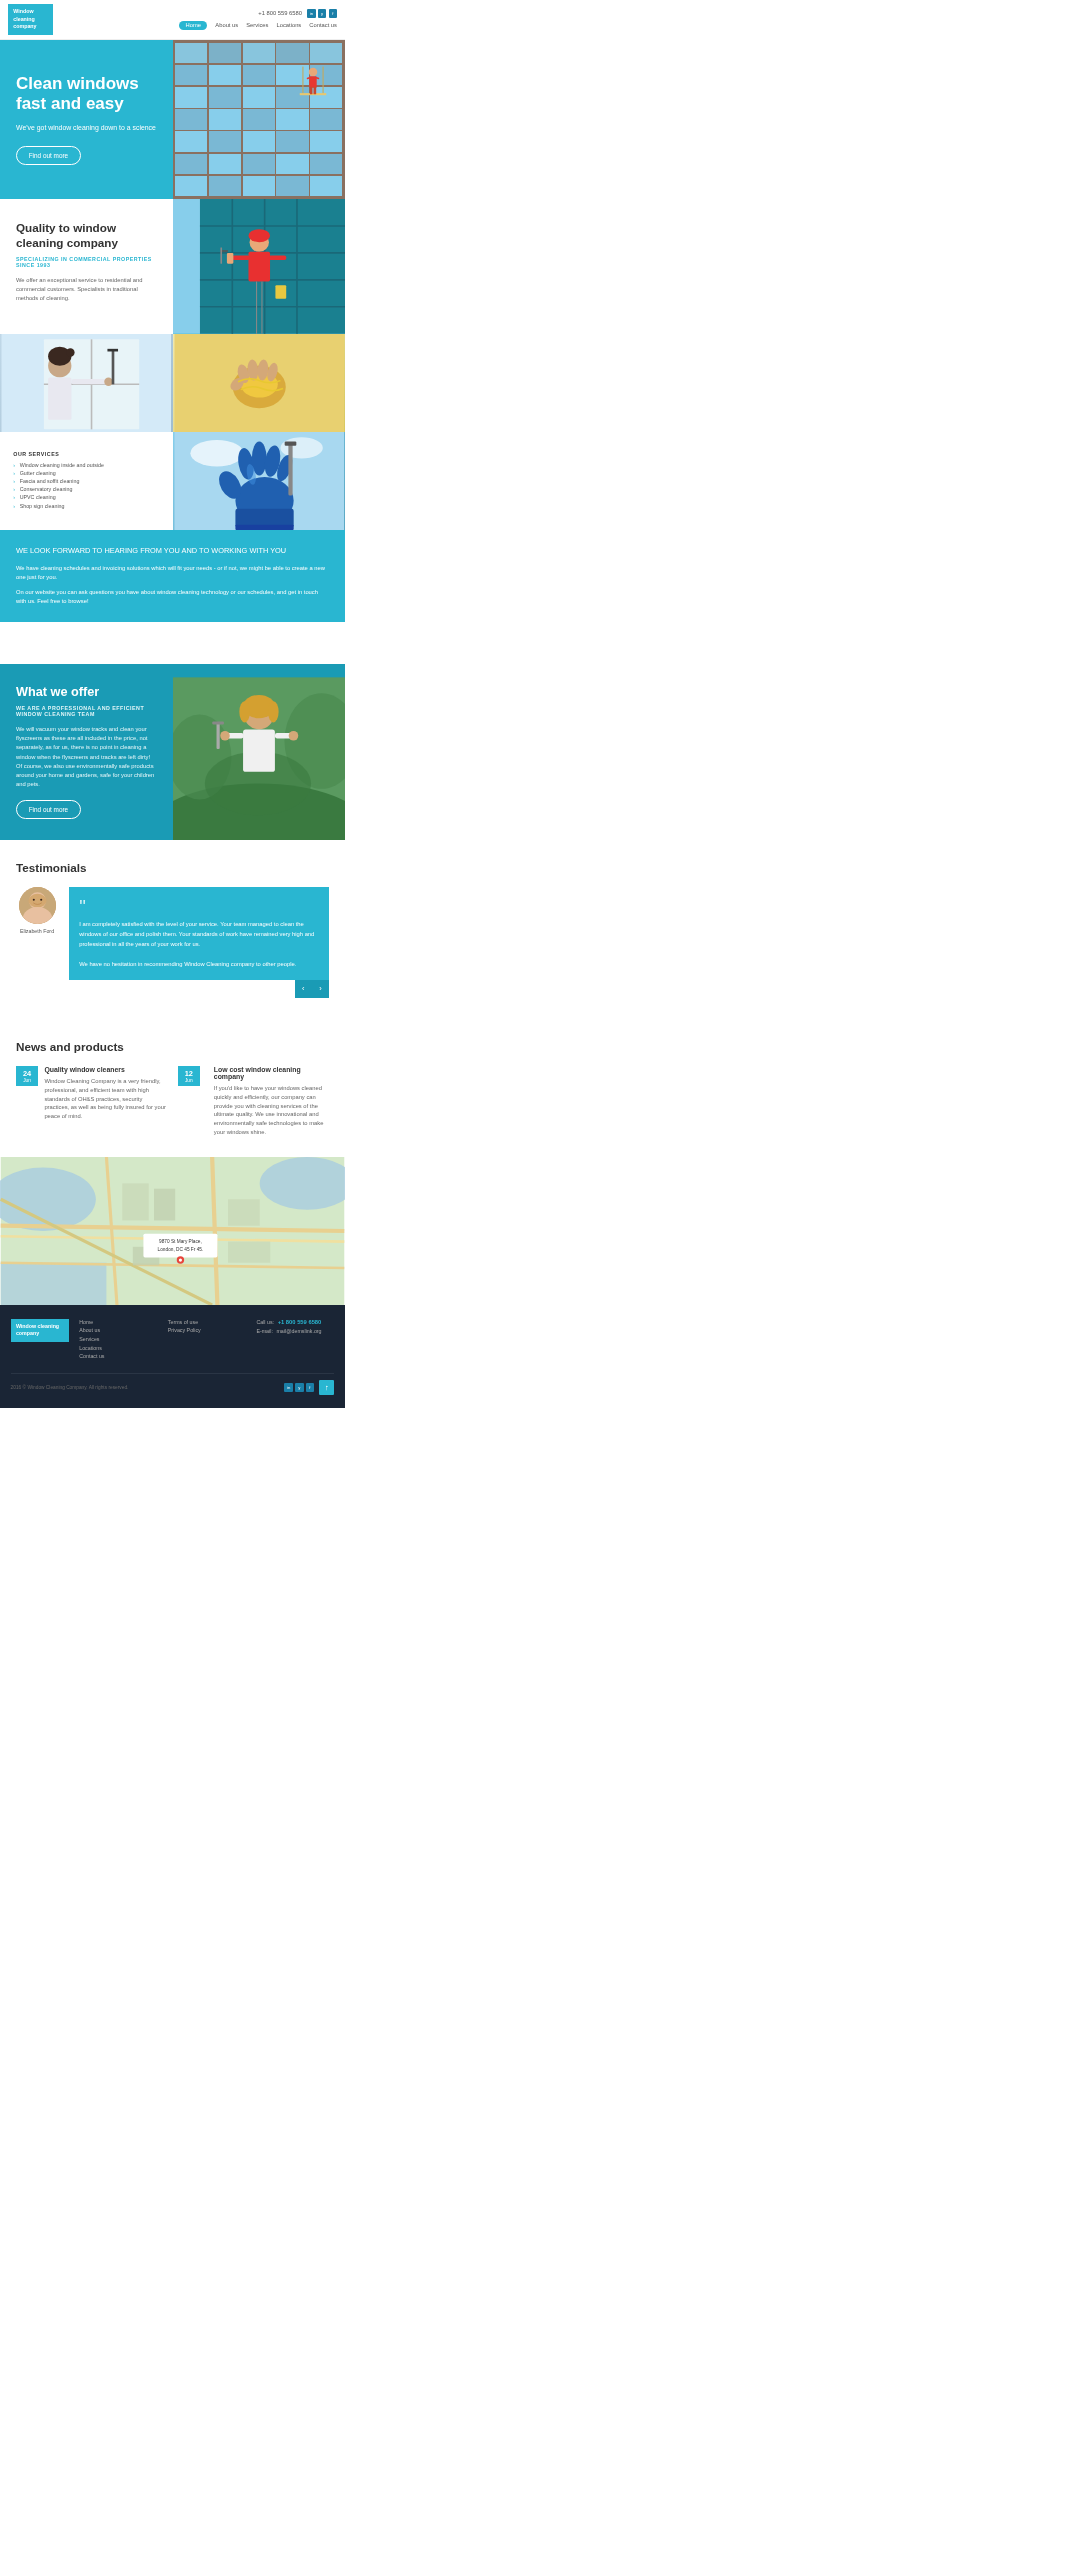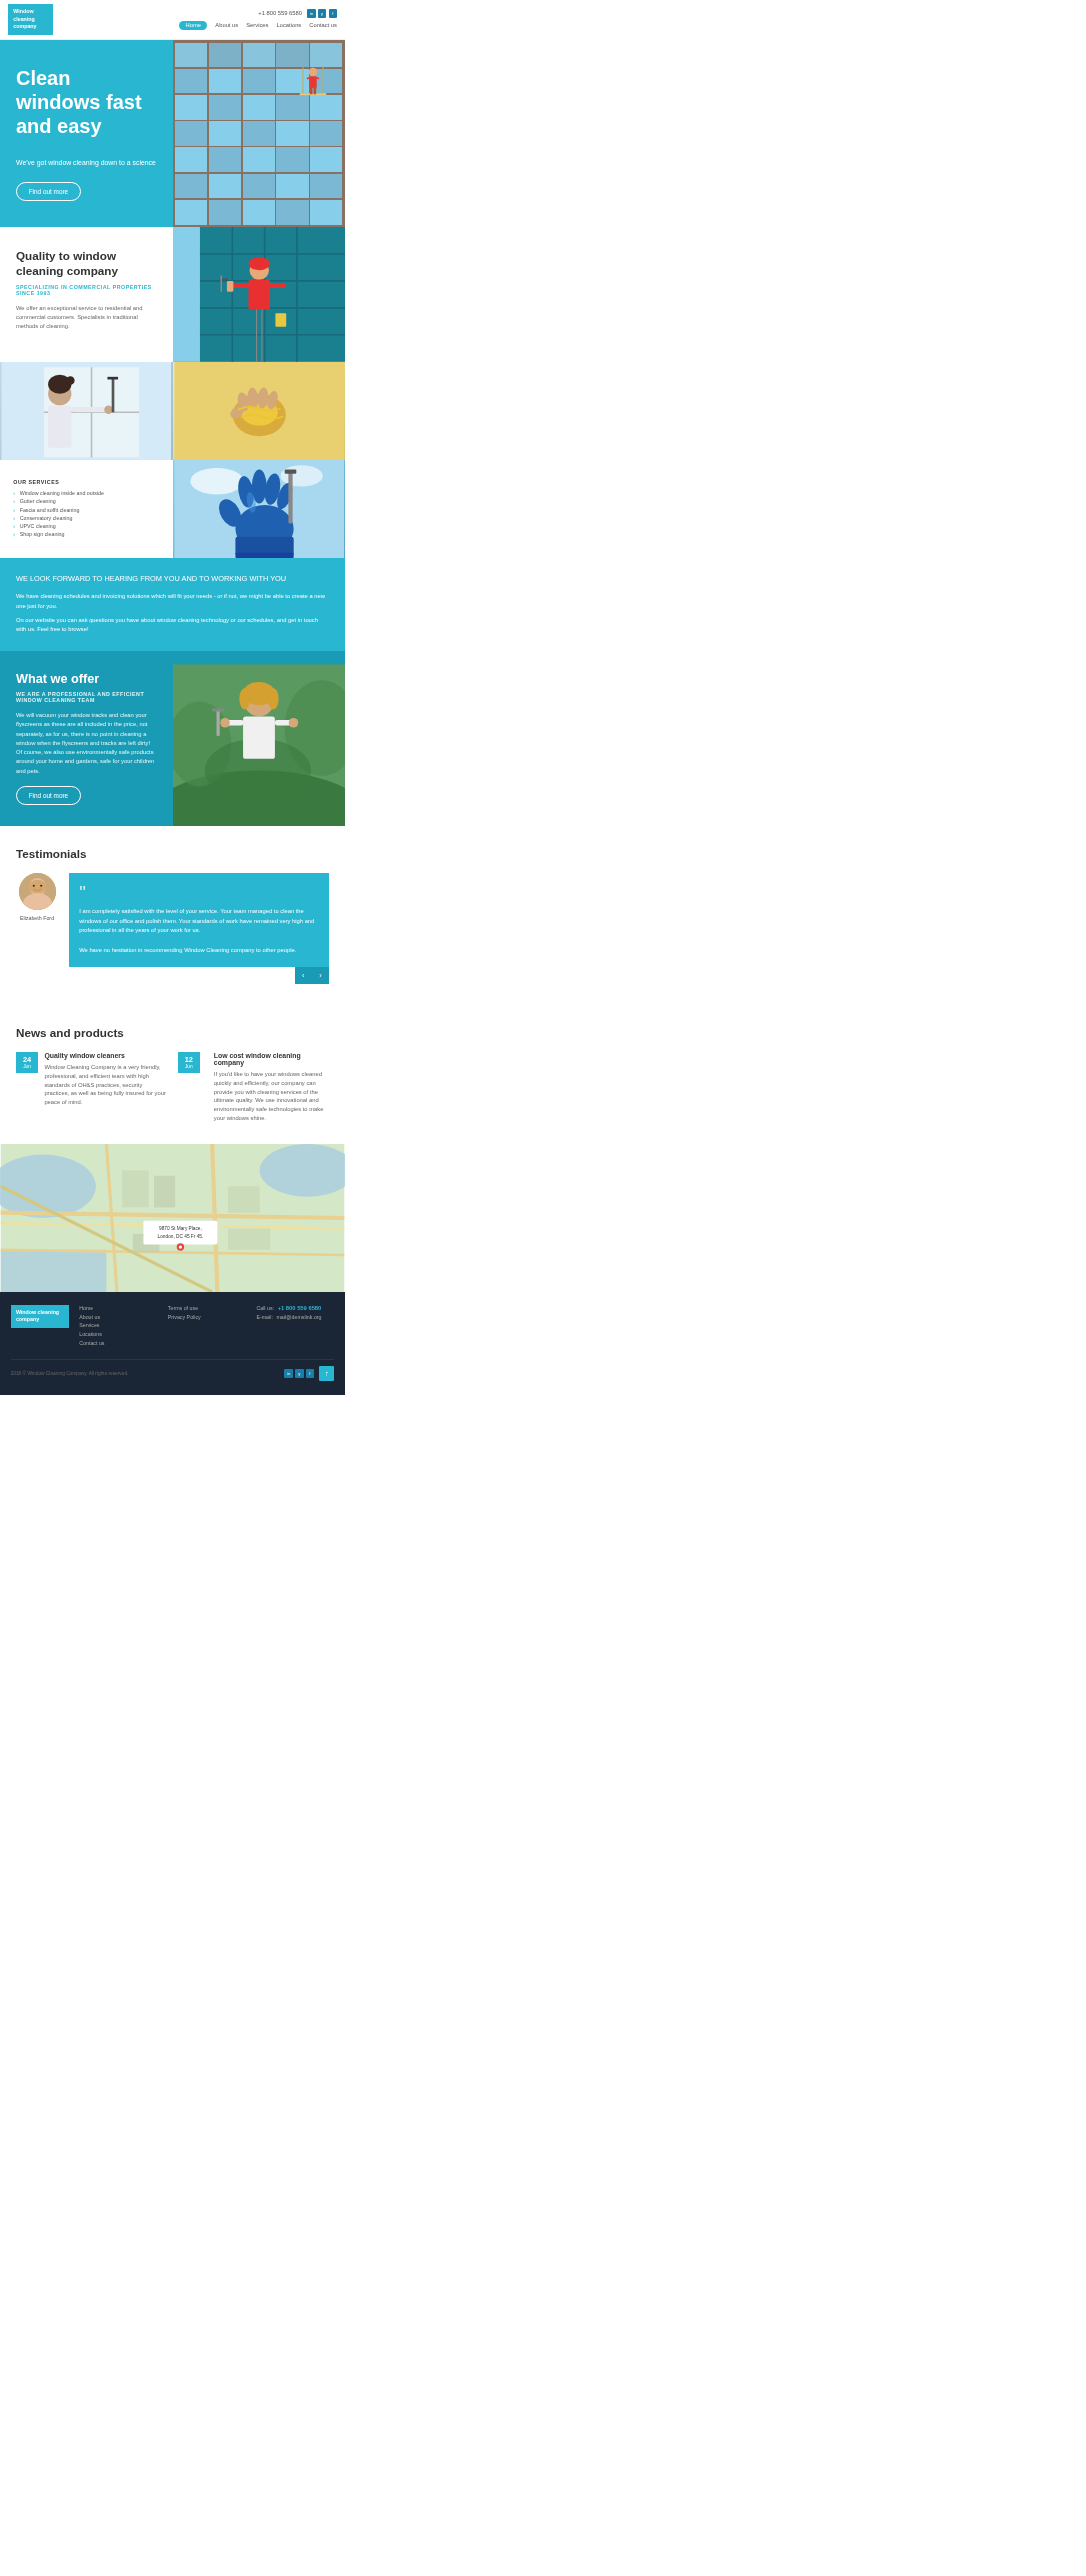--- a/index.html
+++ b/index.html
@@ -27,21 +27,21 @@
       <a href="#" style="color:#555;text-decoration:none;">About us</a>
       <a href="#" style="color:#555;text-decoration:none;">Services</a>
       <a href="#" style="color:#555;text-decoration:none;">Locations</a>
       <a href="#" style="color:#555;text-decoration:none;">Contact us</a>
     </nav>
   </div>
 </div>
 
 <div style="display:grid; grid-template-columns:1fr 1fr; background:#29b6d1;">
   <div style="padding:26.5px 16px; color:#fff; display:flex; flex-direction:column; justify-content:center;">
-    <h1 style="font-size:20px; font-weight:bold; margin-bottom:20px; line-height:1.2;">Clean windows fast and easy</h1>
+    <h1 style="font-size:17px; font-weight:bold; margin-bottom:8px; line-height:1.2;">Clean windows fast and easy</h1>
     <p style="font-size:6.9px; margin-bottom:13.3px; line-height:1.5;">We've got window cleaning down to a science</p>
     <button style="border:1.1px solid #fff;color:#fff;background:transparent;padding:4.8px 11.7px;border-radius:10.6px;cursor:pointer;font-size:6.4px;width:fit-content;">Find out more</button>
   </div>
   <div style="min-height:159px; position:relative; overflow:hidden;">
 
     <div style="width:100%; height:100%; background:linear-gradient(180deg, #87ceeb 0%, #6ab0d0 100%); position:relative;">
 
       <div style="position:absolute; top:0; left:0; right:0; bottom:0; display:grid; grid-template-columns:repeat(5,1fr); grid-template-rows:repeat(7,1fr); gap:1.6px; padding:2.7px; background:#8a7060;">
         <div style="background:#87ceeb; opacity:0.9;"></div>
           <div style="background:#7ab8d4; opacity:0.9;"></div>
@@ -223,21 +223,21 @@
     </svg>
   </div>
 </div>
 
 <div style="background:#29b6d1; padding:16px 16px;">
   <h3 style="font-size:7.4px; font-weight:normal; color:#fff; text-transform:uppercase; margin-bottom:8px; line-height:1.4;">WE LOOK FORWARD TO HEARING FROM YOU AND TO WORKING WITH YOU</h3>
   <p style="font-size:5.8px; color:#fff; line-height:1.6; margin-bottom:5.3px;">We have cleaning schedules and invoicing solutions which will fit your needs - or if not, we might be able to create a new one just for you.</p>
   <p style="font-size:5.8px; color:#fff; line-height:1.6;">On our website you can ask questions you have about window cleaning technology or our schedules, and get in touch with us. Feel free to browse!</p>
 </div>
 
-<div style="background:#1a9bb5; display:grid; grid-template-columns:1fr 1fr;">
+<div style="background:#1a9bb5; display:grid; grid-template-columns:1fr 1fr;margin-top:42px;">
   <div style="padding:21px 16px; color:#fff;">
     <h2 style="font-size:12.7px; font-weight:bold; margin-bottom:5.3px;">What we offer</h2>
     <p style="font-size:5.3px; font-weight:bold; text-transform:uppercase; letter-spacing:0.5px; margin-bottom:8px; color:#e0f5f8;">WE ARE A PROFESSIONAL AND EFFICIENT WINDOW CLEANING TEAM</p>
     <p style="font-size:5.8px; line-height:1.6; margin-bottom:10.6px; color:#e8f8fa;">We will vacuum your window tracks and clean your flyscreens as these are all included in the price, not separately, as for us, there is no point in cleaning a window when the flyscreens and tracks are left dirty! Of course, we also use environmentally safe products around your home and gardens, safe for your children and pets.</p>
     <button style="border:1.1px solid #fff;color:#fff;background:transparent;padding:4.8px 11.7px;border-radius:10.6px;cursor:pointer;font-size:6.4px;width:fit-content;">Find out more</button>
   </div>
   <div style="overflow:hidden; min-height:148px;">
     <svg viewBox="0 0 325 280" style="width:100%;height:100%;">
 
       <rect width="325" height="280" fill="#5a9a60"></rect>

